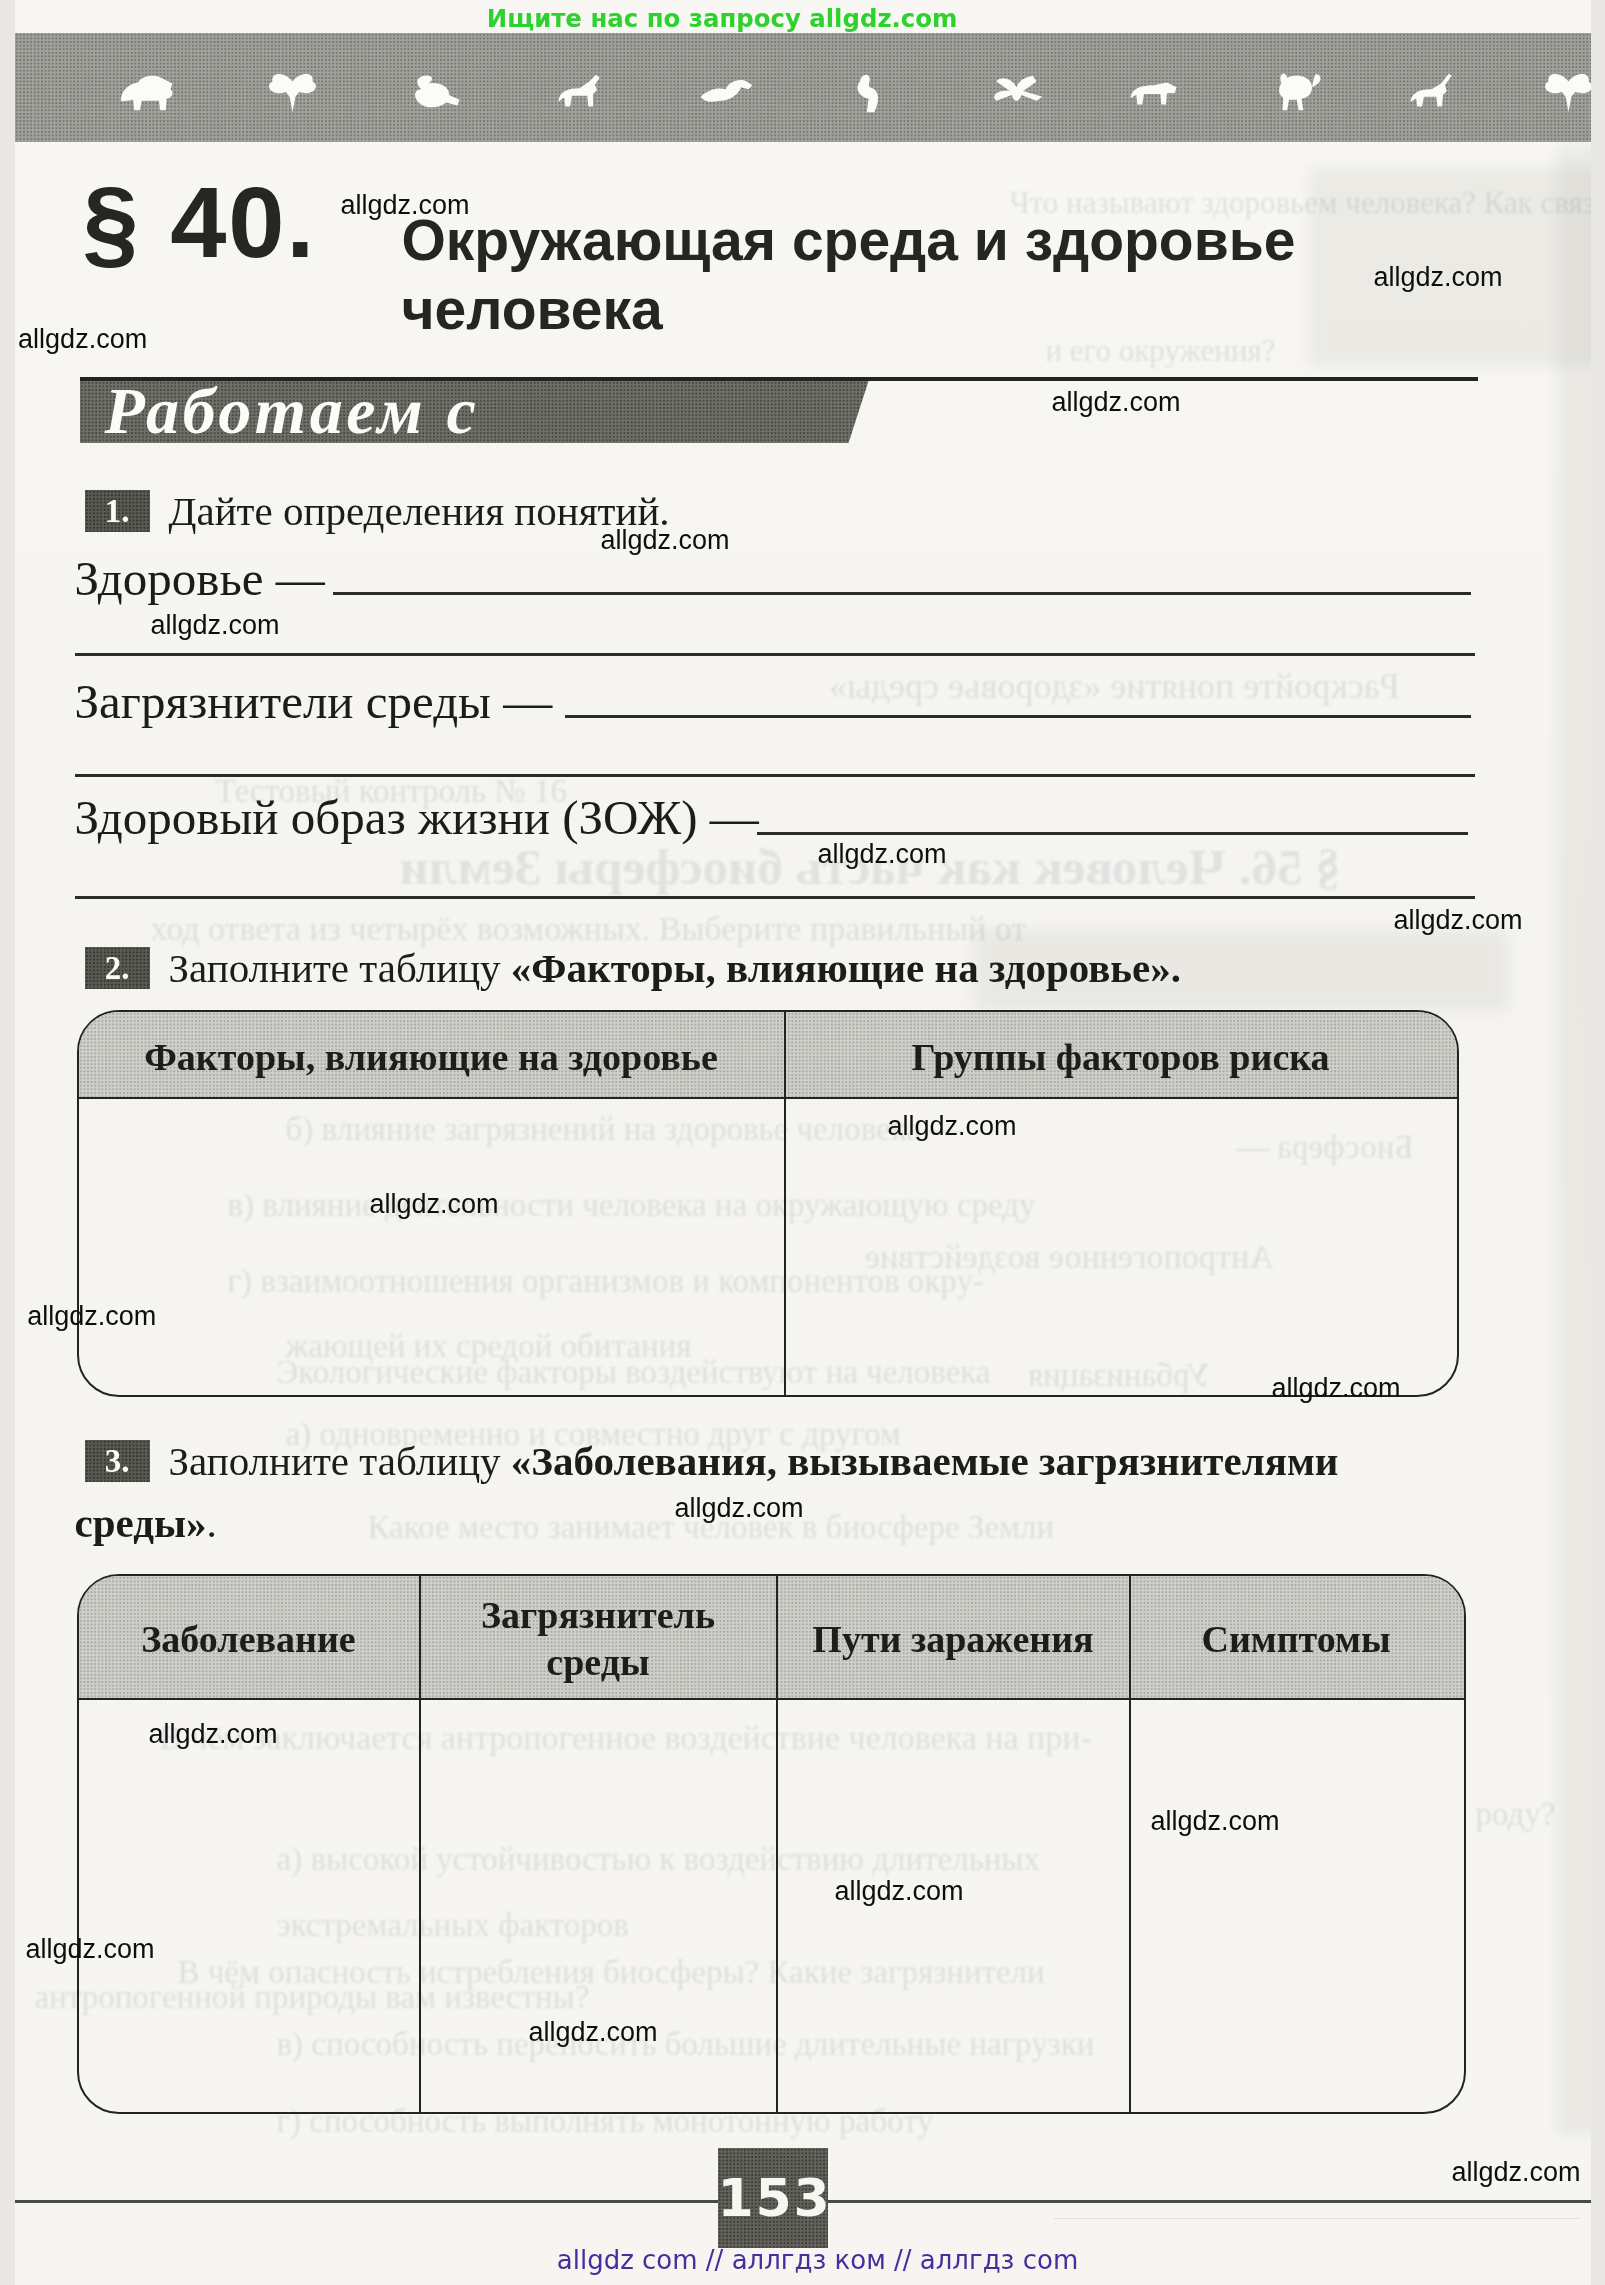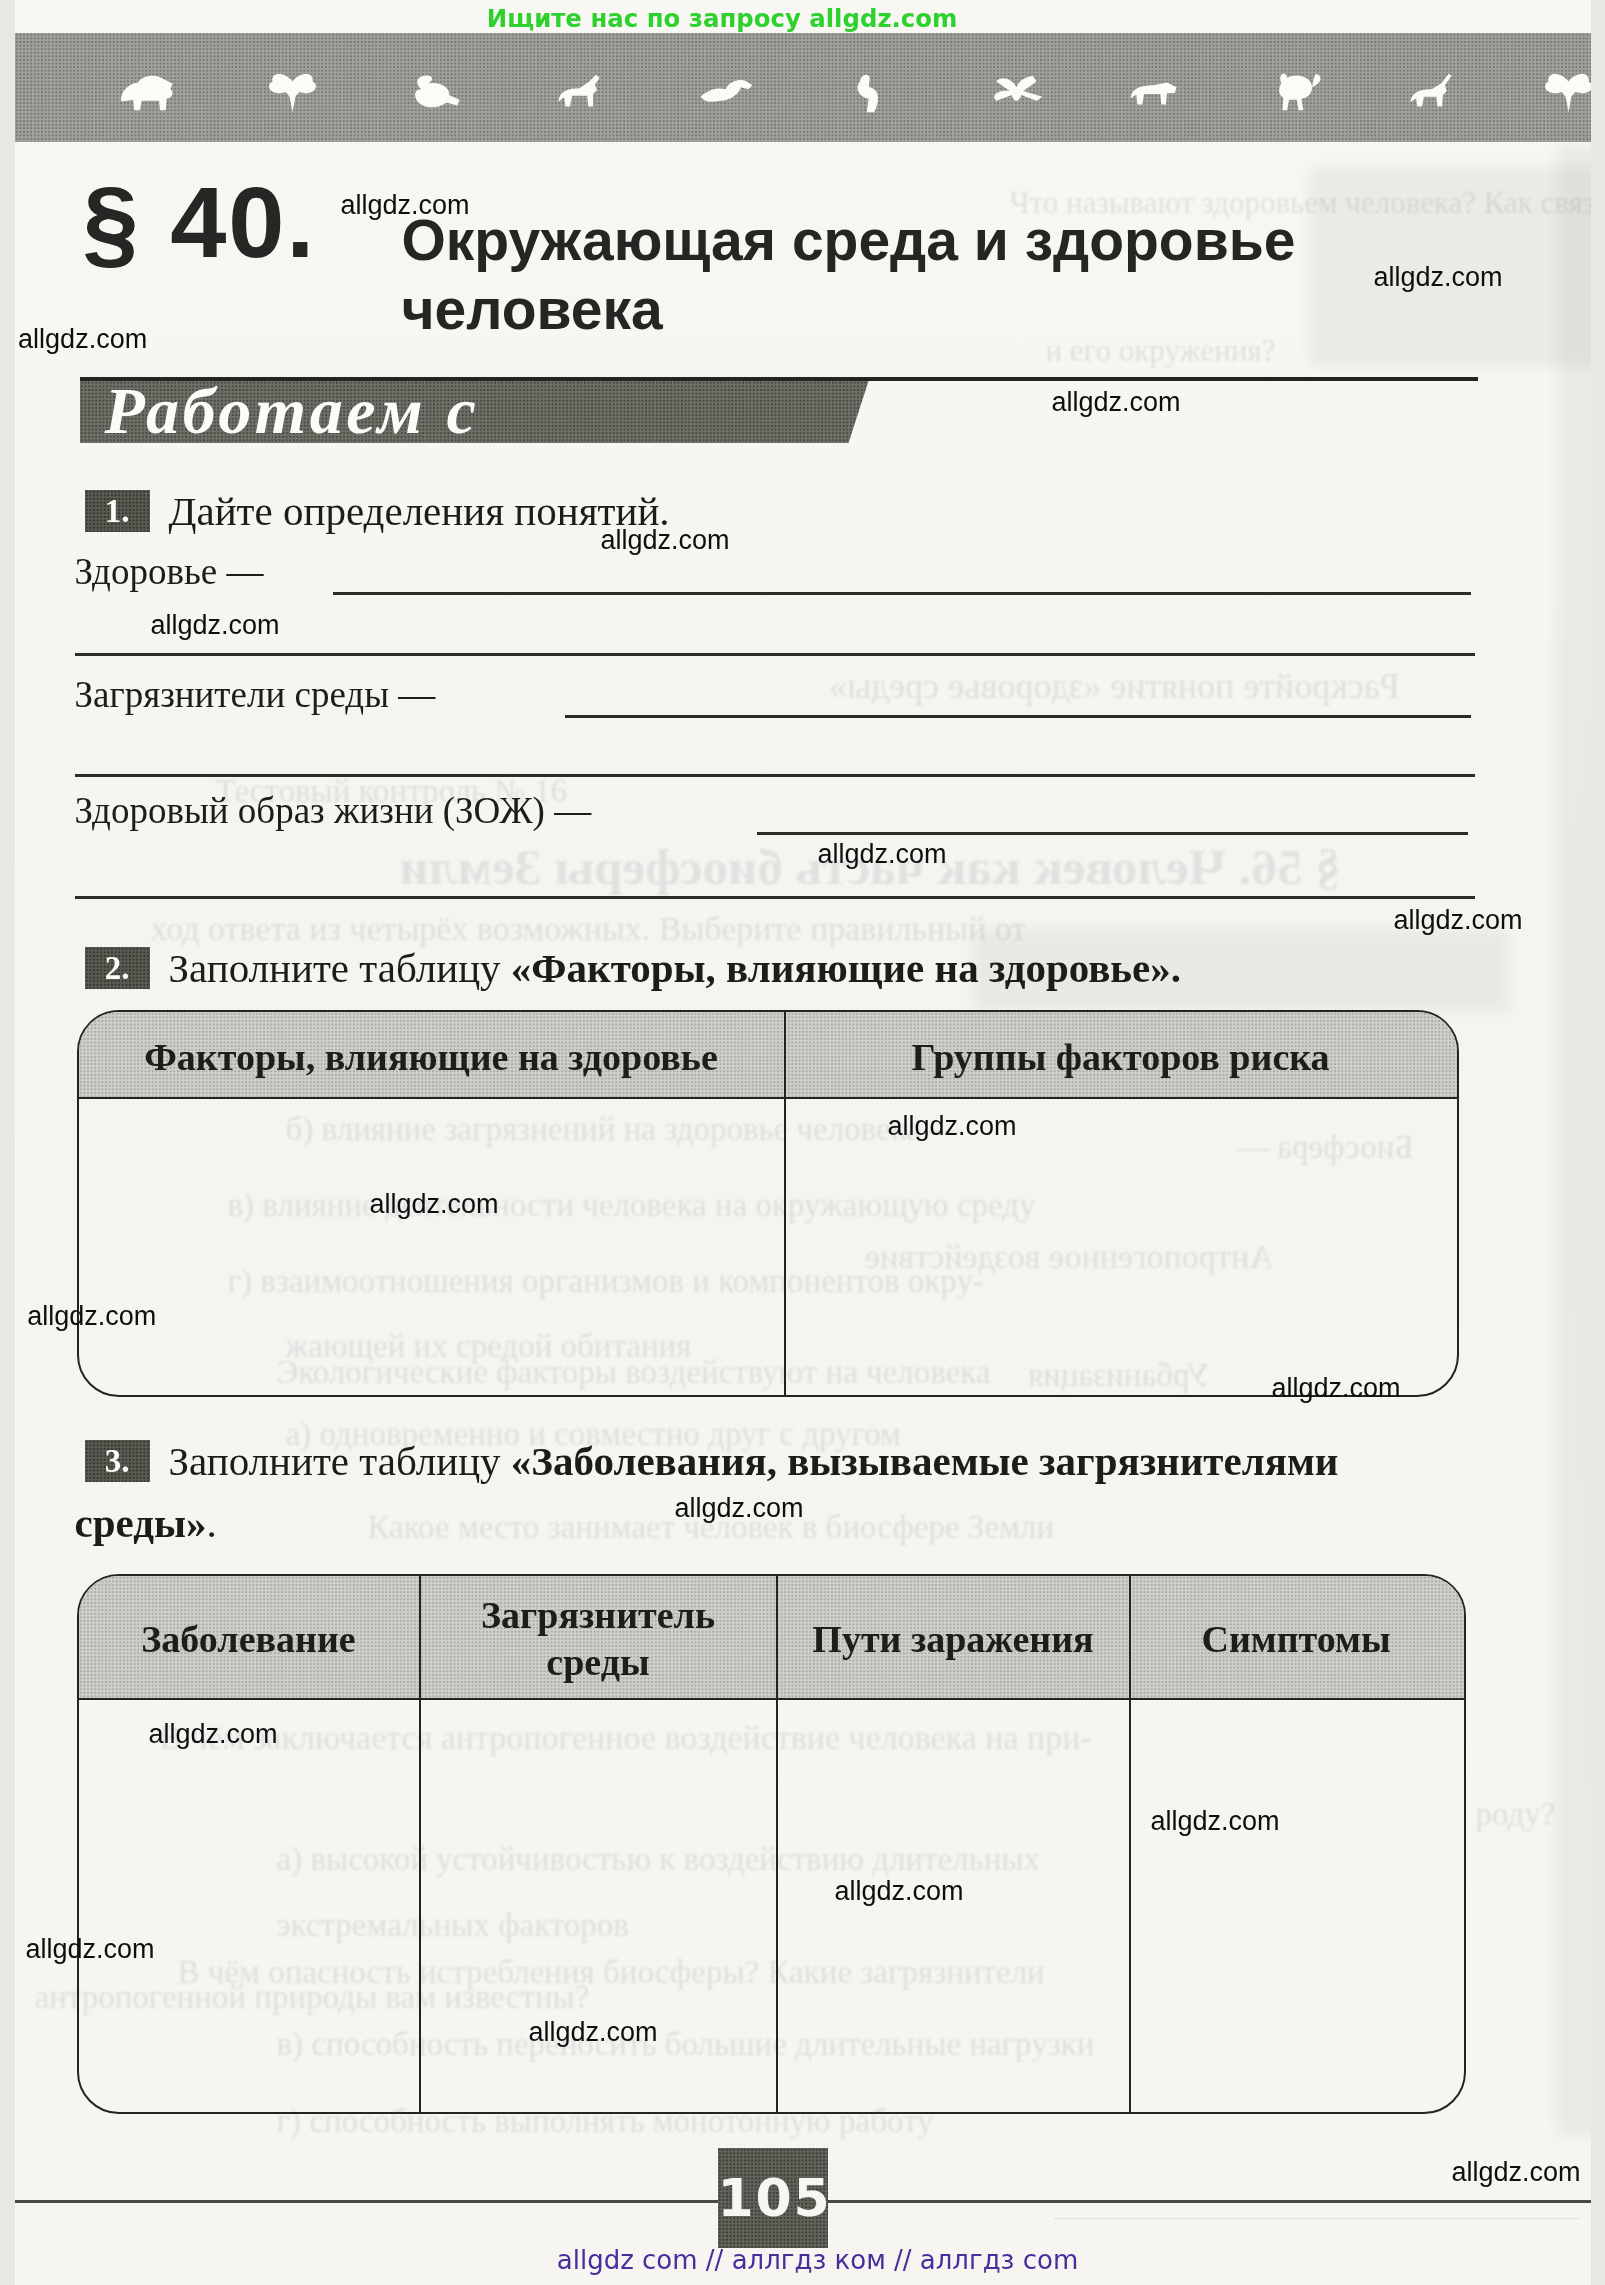--- a/index.html
+++ b/index.html
@@ -18,21 +18,21 @@
   .banner{position:absolute;left:65px;top:381px;width:789px;height:62px;background-color:#6f6f68;
           background-image:radial-gradient(rgba(20,20,16,.45) 0.9px,transparent 1.3px);background-size:3.6px 3.6px;
           clip-path:polygon(0 0,100% 0,calc(100% - 20px) 100%,0 100%);}
   .banner span{display:block;padding-left:25px;line-height:60px;font-style:italic;font-weight:bold;
           font-size:66px;letter-spacing:3.6px;color:#fbfbf8;font-family:"Liberation Serif",serif;}
   .tasknum{position:absolute;width:65px;height:42px;background-color:#5a5a52;
           background-image:radial-gradient(rgba(15,15,12,.5) 0.9px,transparent 1.3px);background-size:3.6px 3.6px;
           color:#fbfbf8;font-weight:bold;font-size:33px;text-align:center;line-height:42px;}
   .tasktext{font-size:41px;line-height:60px;color:#1c1c19;white-space:nowrap;}
   .b{font-weight:bold;}
-  .term{font-size:37px;white-space:nowrap;color:#1c1c19;}
+  .term{font-size:49px;white-space:nowrap;color:#1c1c19;}
   .gline{position:absolute;height:2.7px;background:#2b2b27;}
   .wm{position:absolute;font-family:"Liberation Sans",sans-serif;font-size:27px;color:#0e0e0e;white-space:nowrap;}
   .ghost{position:absolute;color:#7d8694;opacity:.20;filter:blur(1px);font-size:33px;white-space:nowrap;}
   .ghost.big{font-size:51px;font-weight:bold;opacity:.17;}
   .ghost.mirror{transform:scaleX(-1);}
   .wash{position:absolute;background:rgba(150,150,143,.12);filter:blur(6.3px);}
   .tbl{position:absolute;border:2.7px solid #23231f;border-radius:42px;background:transparent;}
   .tblhead{position:absolute;left:0;top:0;width:100%;background-color:#cfcfca;
           background-image:radial-gradient(rgba(88,88,82,.32) 0.9px,transparent 1.2px);background-size:3.6px 3.6px;
           border-bottom:2.7px solid #23231f;border-radius:39px 39px 0 0;}
@@ -184,17 +184,17 @@
   <div class="wm" style="left:660px;top:1493px;">allgdz.com</div>
   <div class="wm" style="left:134px;top:1719px;">allgdz.com</div>
   <div class="wm" style="left:1136px;top:1806px;">allgdz.com</div>
   <div class="wm" style="left:820px;top:1876px;">allgdz.com</div>
   <div class="wm" style="left:11px;top:1934px;">allgdz.com</div>
   <div class="wm" style="left:514px;top:2017px;">allgdz.com</div>
   <div class="wm" style="left:1437px;top:2157px;">allgdz.com</div>
 
   <div class="rule" style="left:0;top:2200px;width:1606px;height:2.7px;background:#4a4a45;"></div>
   <div class="dotghost"></div>
-  <div class="pagenum">105</div>
+  <div class="pagenum">153</div>
   <div class="footer-sites">allgdz com  //  аллгдз ком  //  аллгдз com</div>
 
 </div>
 
 
 </body></html>

